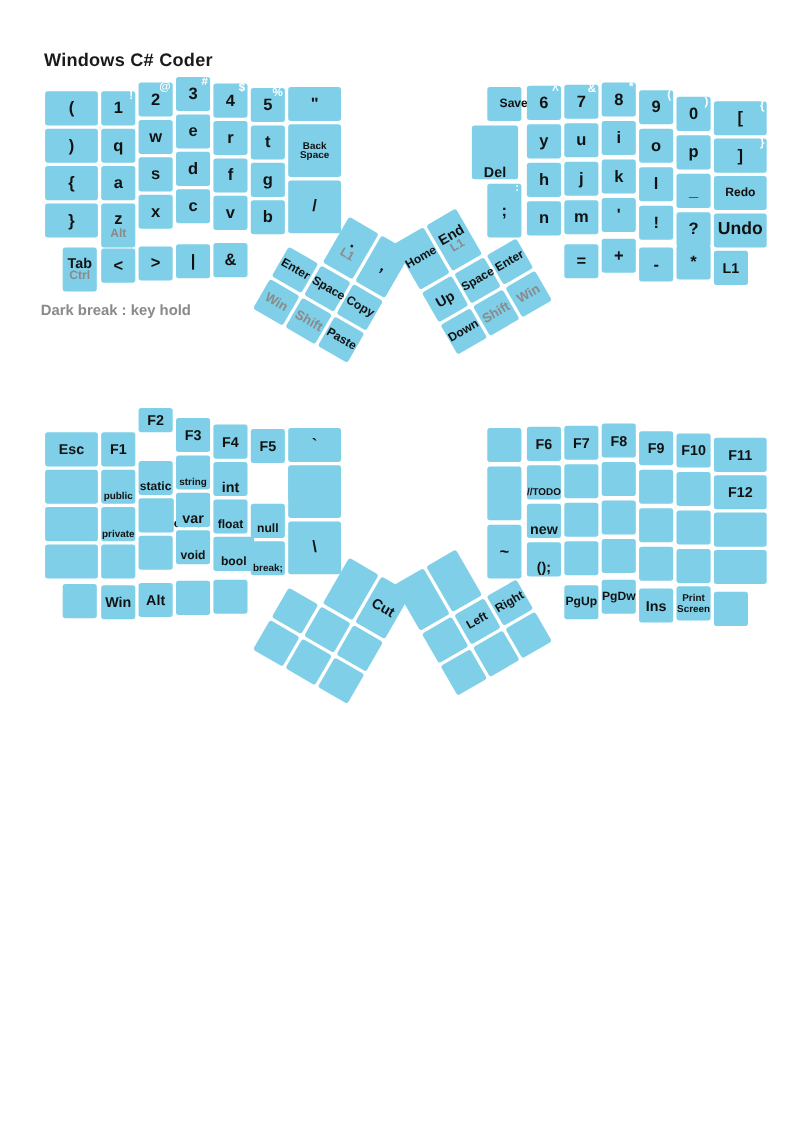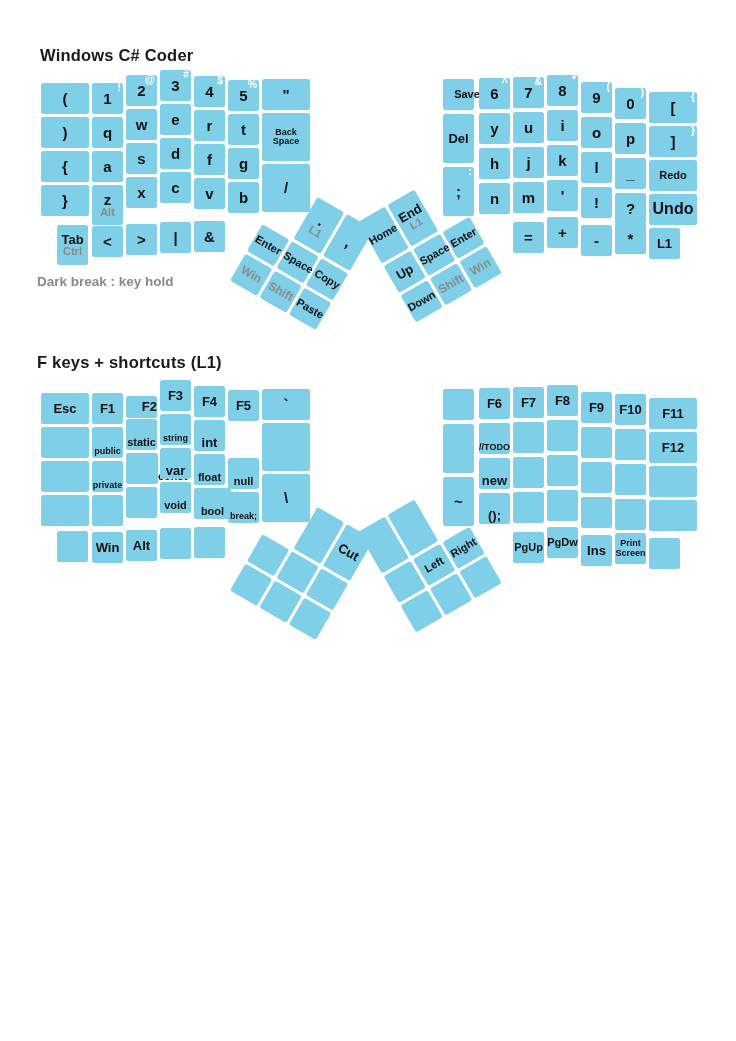--- a/index.html
+++ b/index.html
@@ -27,21 +27,20 @@
   .hold{color:#8a8a8a;line-height:1.05;}
   .shift{position:absolute;top:-2px;right:2px;color:#ffffff;font-size:10.5px;}
   .thumb{position:absolute;transform-origin:0 0;}
 </style>
 </head>
 <body>
 
 <div id="board">
   <div class="title" id="title-layer1">Windows C# Coder</div>
   <div id="legend">Dark break : key hold</div>
-  <div class="title" id="title-layer2">F keys + shortcuts (L1)</div>
 <div class="key" style="left: 41px; top: 83px; width: 48px; height: 31px;">
       <span class="tap" style="font-size: 15px;">(</span>
     </div>
     <div class="key" style="left: 41px; top: 117px; width: 48px; height: 31px;">
       <span class="tap" style="font-size: 15px;">)</span>
     </div>
     <div class="key" style="left: 41px; top: 151px; width: 48px; height: 31px;">
       <span class="tap" style="font-size: 15px;">{</span>
     </div>
     <div class="key" style="left: 41px; top: 185px; width: 48px; height: 31px;">
@@ -161,21 +160,21 @@
       <div class="key" style="left: 34px; top: 85px; width: 31px; height: 31px;">
         <span class="hold" style="font-size: 12px;">Shift</span>
       </div>
       <div class="key" style="left: 68px; top: 85px; width: 31px; height: 31px;">
         <span class="tap" style="font-size: 11px;">Paste</span>
       </div>
     </div>
     <div class="key" style="left: 443px; top: 79px; width: 31px; height: 31px;">
       <span class="tap" style="font-size: 11px; padding-left: 17px;">Save</span>
     </div>
-    <div class="key" style="left: 443px; top: 114px; width: 31px; height: 49px;">
+    <div class="key" style="left: 429px; top: 114px; width: 42px; height: 49px; justify-content: flex-end;">
       <span class="tap" style="font-size: 13px;">Del</span>
     </div>
     <div class="key" style="left: 443px; top: 167px; width: 31px; height: 49px;">
       <span class="shift">:</span>
       <span class="tap" style="font-size: 15px;">;</span>
     </div>
     <div class="key" style="left: 479px; top: 78px; width: 31px; height: 31px;">
       <span class="shift">^</span>
       <span class="tap" style="font-size: 15px;">6</span>
     </div>
@@ -305,21 +304,21 @@
     <div class="key" style="left: 92px; top: 393px; width: 31px; height: 31px;">
       <span class="tap" style="font-size: 13px;">F1</span>
     </div>
     <div class="key balign" style="left: 92px; top: 427px; width: 31px; height: 31px;">
       <span class="tap" style="font-size: 9px;">public</span>
     </div>
     <div class="key balign" style="left: 92px; top: 461px; width: 31px; height: 31px;">
       <span class="tap" style="font-size: 9px;">private</span>
     </div>
     <div class="key" style="left: 92px; top: 495px; width: 31px; height: 31px;"></div>
-    <div class="key" style="left: 126px; top: 396px; width: 31px; height: 22px; align-items: flex-end;">
+    <div class="key" style="left: 126px; top: 371px; width: 31px; height: 22px;">
       <span class="tap" style="font-size: 13px;">F2</span>
     </div>
     <div class="key balign" style="left: 126px; top: 419px; width: 31px; height: 31px;">
       <span class="tap" style="font-size: 11px;">static</span>
     </div>
     <div class="key balign" style="left: 126px; top: 453px; width: 31px; height: 31px; padding-left: 32px;">
       <span class="tap" style="font-size: 11px;">const</span>
     </div>
     <div class="key" style="left: 126px; top: 487px; width: 31px; height: 31px;"></div>
     <div class="key" style="left: 160px; top: 380px; width: 31px; height: 31px;">

